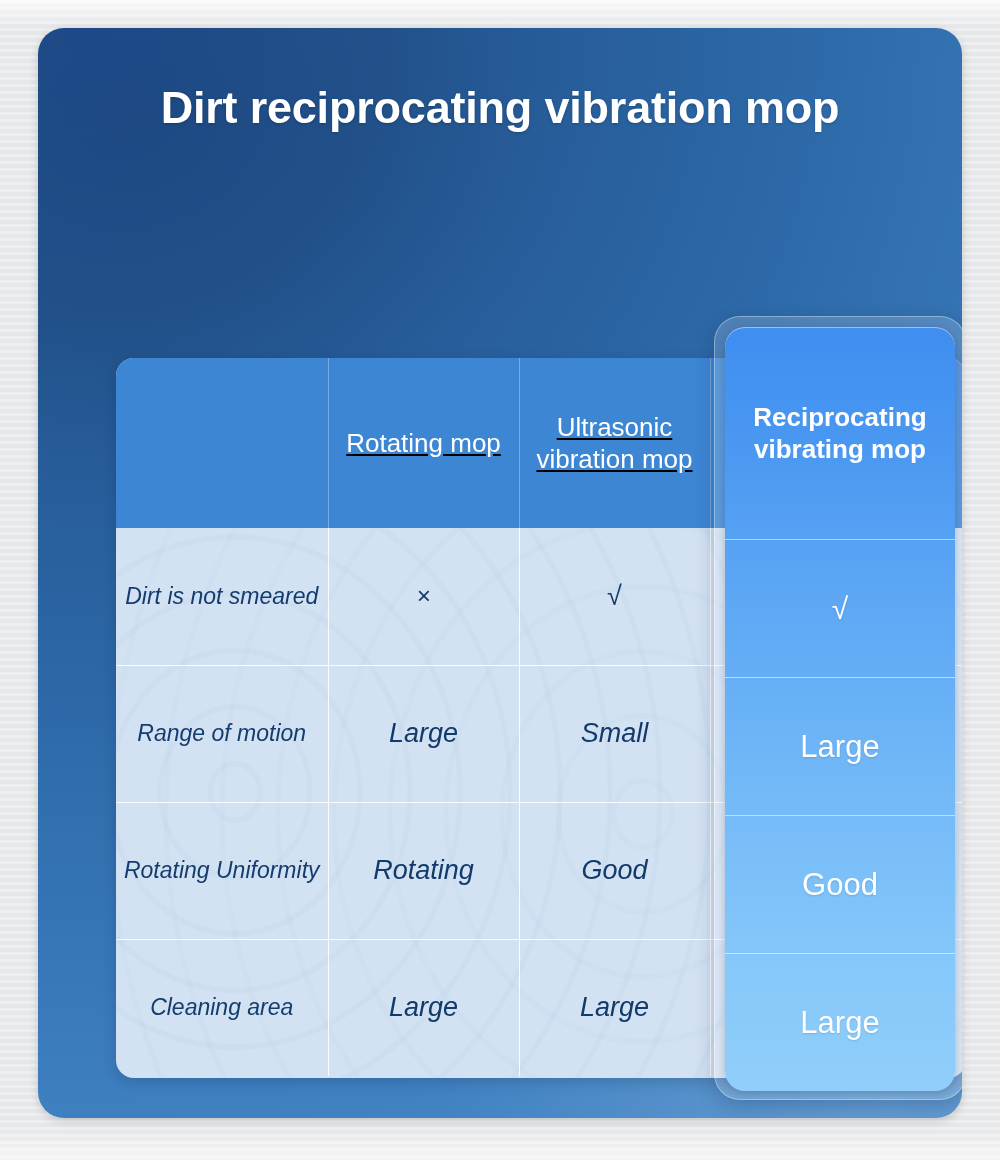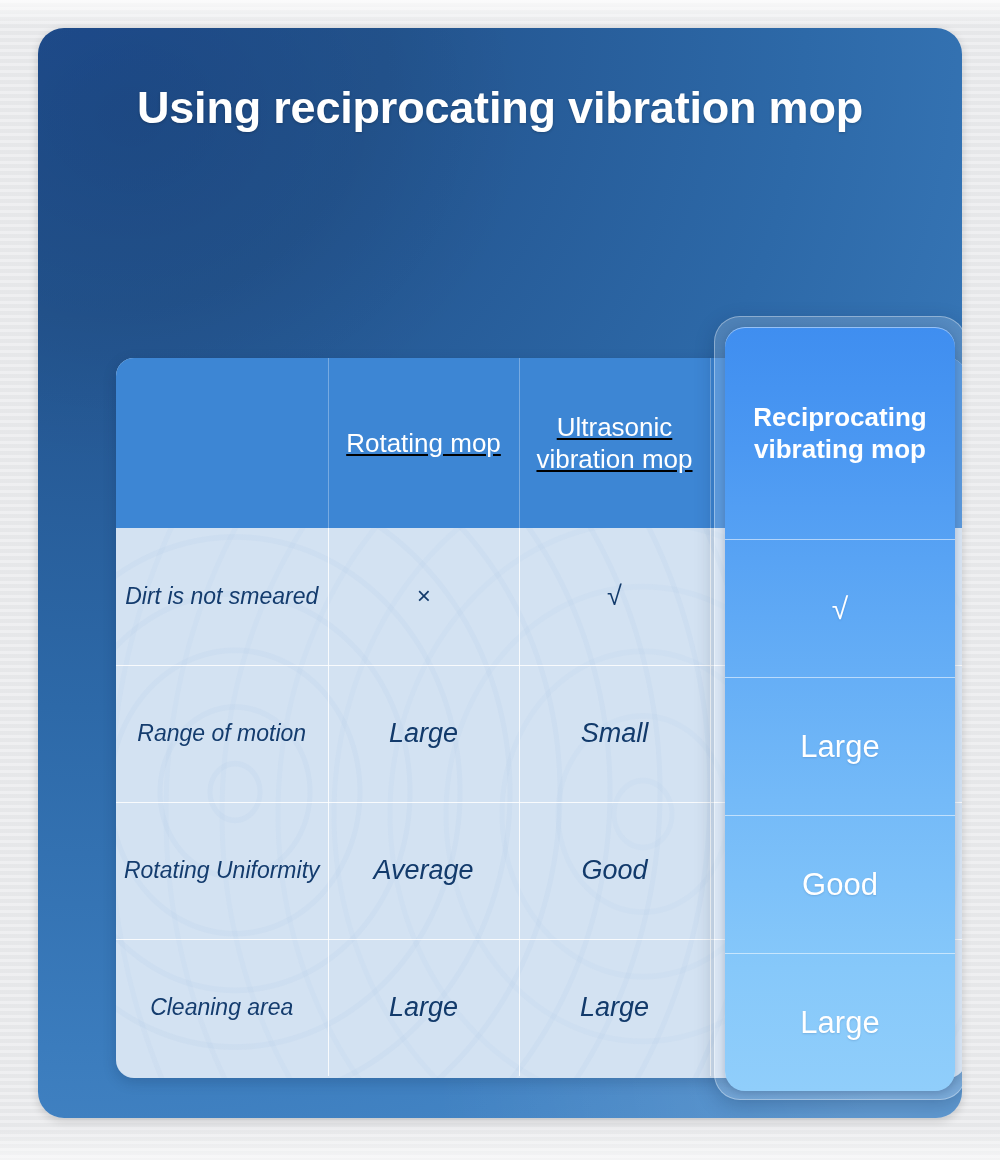--- a/index.html
+++ b/index.html
@@ -236,21 +236,21 @@
 </style>
 </head>
 <body>
 
 <div class="page-backdrop"></div>
 
 <div class="hero-card">
   <div class="hero-sheen"></div>
 
   <div class="title-block">
-    <div class="hero-title">Using reciprocating vibration mop</div>
+    <div class="hero-title">Dirt reciprocating vibration mop</div>
   </div>
 
   <div class="table-wrap">
     <div class="ripples"></div>
 
     <table class="cmp-table">
       <colgroup>
         <col class="c-label">
           <col class="c-col">
           <col class="c-col">
@@ -272,21 +272,21 @@
           <td class="mark-cell">√</td>
         </tr>
         <tr>
           <td class="label-cell">Range of motion</td>
           <td>Large</td>
           <td>Small</td>
           <td>Large</td>
         </tr>
         <tr>
           <td class="label-cell">Rotating Uniformity</td>
-          <td>Average</td>
+          <td>Rotating</td>
           <td>Good</td>
           <td>Good</td>
         </tr>
         <tr>
           <td class="label-cell">Cleaning area</td>
           <td>Large</td>
           <td>Large</td>
           <td>Large</td>
         </tr>
       </tbody>

